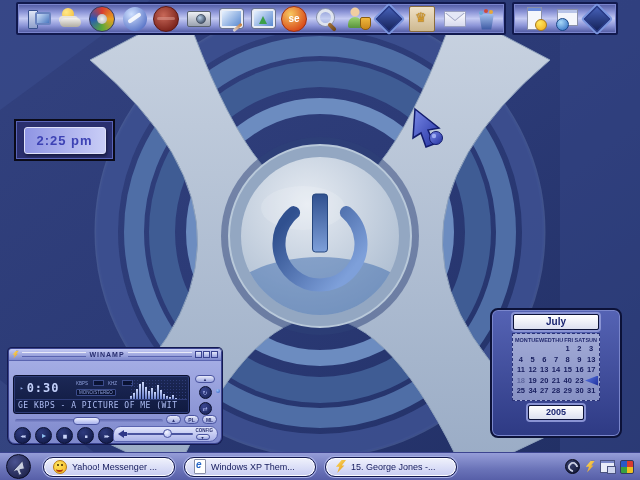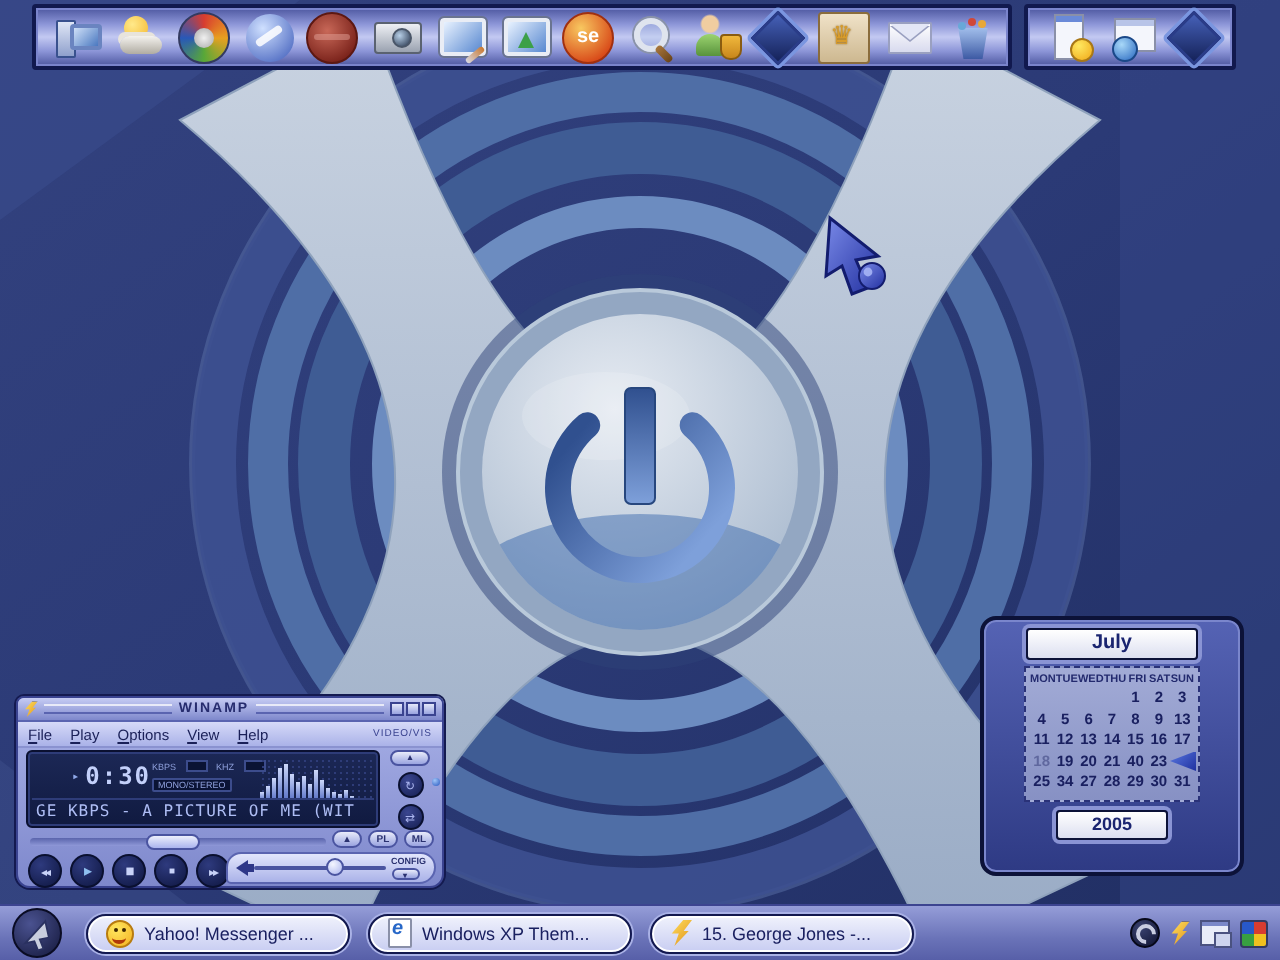--- a/index.html
+++ b/index.html
@@ -65,21 +65,21 @@
   .wa-bolt{width:7px;height:8px;}
   .wa-line{flex:1;height:3px;border-top:1px solid #e8eaf8;border-bottom:1px solid #5a64b0;}
   .wa-title-text{font-size:7px;font-weight:bold;letter-spacing:1px;color:#262c6e;}
   .wa-winbtns{display:flex;gap:1px;}
   .wa-winbtn{width:5px;height:5px;background:linear-gradient(180deg,#e4e8fa,#9aa4e0);border:1px solid #3a4390;}
   .wa-menu{height:12px;display:flex;align-items:center;gap:9px;padding:0 5px;background:linear-gradient(180deg,#d6daf8,#aab2e8);border-bottom:1px solid #8a92d0;}
   .wa-menu-item{display:inline-block;font-size:7.5px;color:#1a2058;}
   .wa-menu-item::first-letter{text-decoration:underline;}
   .wa-vis{margin-left:auto;font-size:5px;color:#3a4390;letter-spacing:.5px;}
   .wa-display{position:absolute;left:4px;top:26px;width:177px;height:39px;background:linear-gradient(180deg,#1c2856,#101a40);border:1px solid #0a1030;border-radius:3px;box-shadow:inset 0 0 0 1px #2e3c78;color:#9fb2ec;box-sizing:border-box;}
-  .wa-time{position:absolute;left:22px;top:5px;font-family:"DejaVu Sans Mono",monospace;font-size:12px;font-weight:bold;letter-spacing:1px;color:#c3d0fa;}
+  .wa-time{position:absolute;left:6px;top:5px;font-family:"DejaVu Sans Mono",monospace;font-size:12px;font-weight:bold;letter-spacing:1px;color:#c3d0fa;}
   .wa-time::before{content:"▸";font-size:6px;color:#8fa8e8;margin-right:2px;vertical-align:2px;}
   .wa-badges{position:absolute;left:62px;top:4px;display:flex;gap:4px;align-items:center;font-size:4.5px;color:#8fa0dc;}
   .wa-badgebox{display:inline-block;width:9px;height:4px;background:#0a1334;border:1px solid #3c4c8c;margin-left:1px;}
   .wa-mono{position:absolute;left:62px;top:13px;font-size:4.5px;color:#8fa0dc;border:1px solid #3c4c8c;background:#0a1334;padding:0 2px;border-radius:1px;}
   .wa-spectrum{position:absolute;right:3px;top:3px;width:56px;height:21px;display:flex;align-items:flex-end;gap:1px;background-image:radial-gradient(#2e3c78 .5px,transparent .6px);background-size:3px 3px;}
   .wa-spectrum span{width:2px;background:linear-gradient(180deg,#cdd8fa,#5c74c8);}
   .wa-marquee{position:absolute;left:2px;right:2px;bottom:1px;height:11px;font-family:"DejaVu Sans Mono",monospace;font-size:8px;letter-spacing:.5px;white-space:nowrap;overflow:hidden;color:#aebdf4;border-top:1px solid #2e3c78;padding:1px 2px 0;}
   .wa-side{position:absolute;right:2px;top:26px;width:28px;display:flex;flex-direction:column;align-items:center;gap:3px;}
   .wa-oval-up{width:20px;height:8px;border-radius:4px;background:linear-gradient(180deg,#e8ebfa,#9aa4e0);border:1px solid #4a54a0;font-size:5px;line-height:7px;text-align:center;color:#2a3170;box-sizing:border-box;}
   .wa-oval-up::after{content:"▴";}
@@ -250,20 +250,23 @@
         </div>
         <div class="dslot">
           <div class="dicon i-web-browser"></div>
         </div>
         <div class="dslot">
           <div class="dicon i-blue-diamond"></div>
         </div>
       </div>
   </div>
 
+  <div class="clock">
+    <div class="clock-inner">2:25 pm</div>
+  </div>
 
   <svg class="cursor" width="40" height="46" viewBox="0 0 40 46">
     <defs>
       <linearGradient id="curg" x1="0" y1="0" x2="1" y2="1">
         <stop offset="0" stop-color="#7a8ae8"></stop>
           <stop offset="1" stop-color="#2230a0"></stop>
       </linearGradient>
     </defs>
     <path d="M7 2 L31 21 L20 23 L26 37 L18 40 L13 26 L5 31 Z" fill="url(#curg)" stroke="#131c6e" stroke-width="1.5"></path>
     <circle cx="28" cy="31" r="6.5" fill="url(#curg)" stroke="#131c6e"></circle>
@@ -274,28 +277,20 @@
     <div class="wa-title">
       <span class="bolt wa-bolt"></span>
       <span class="wa-line"></span>
       <span class="wa-title-text">WINAMP</span>
       <span class="wa-line"></span>
       <span class="wa-winbtns">
           <span class="wa-winbtn"></span>
           <span class="wa-winbtn"></span>
           <span class="wa-winbtn"></span>
         </span>
-    </div>
-    <div class="wa-menu">
-      <span class="wa-menu-item">File</span>
-        <span class="wa-menu-item">Play</span>
-        <span class="wa-menu-item">Options</span>
-        <span class="wa-menu-item">View</span>
-        <span class="wa-menu-item">Help</span>
-        <span class="wa-vis" style="order:99;margin-left:auto;">VIDEO/VIS</span>
     </div>
     <div class="wa-display">
       <span class="wa-time">0:30</span>
       <span class="wa-badges">
         <span>KBPS</span>
           <span class="wa-badgebox"></span>
         <span>KHZ</span>
           <span class="wa-badgebox"></span>
       </span>
       <span class="wa-mono">MONO/STEREO</span>

